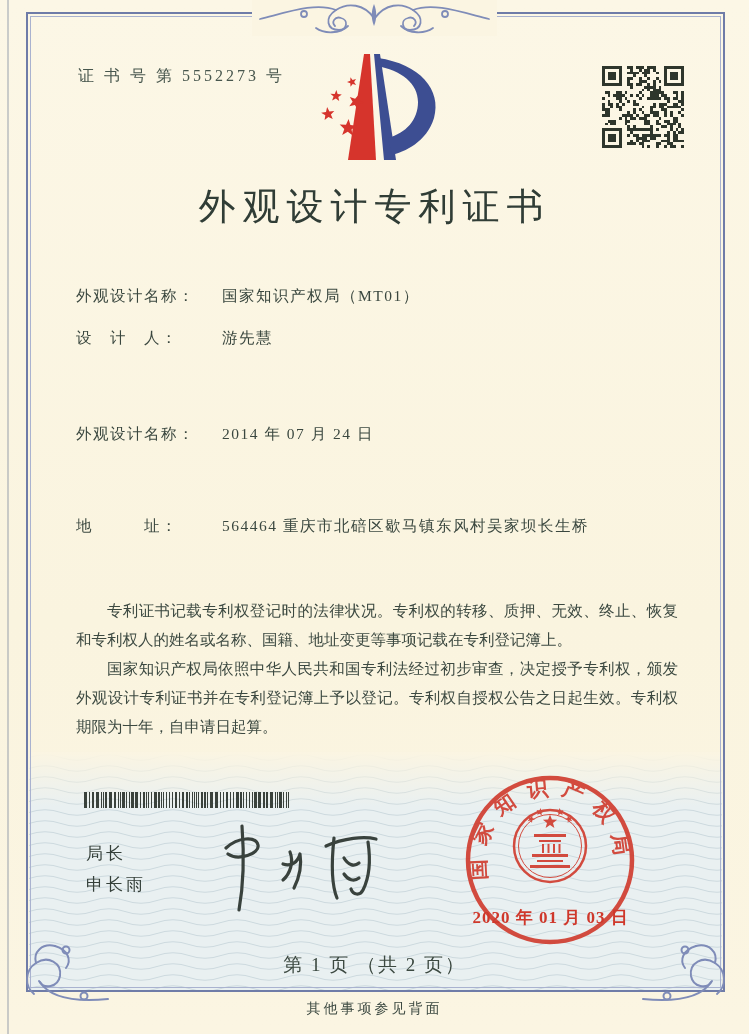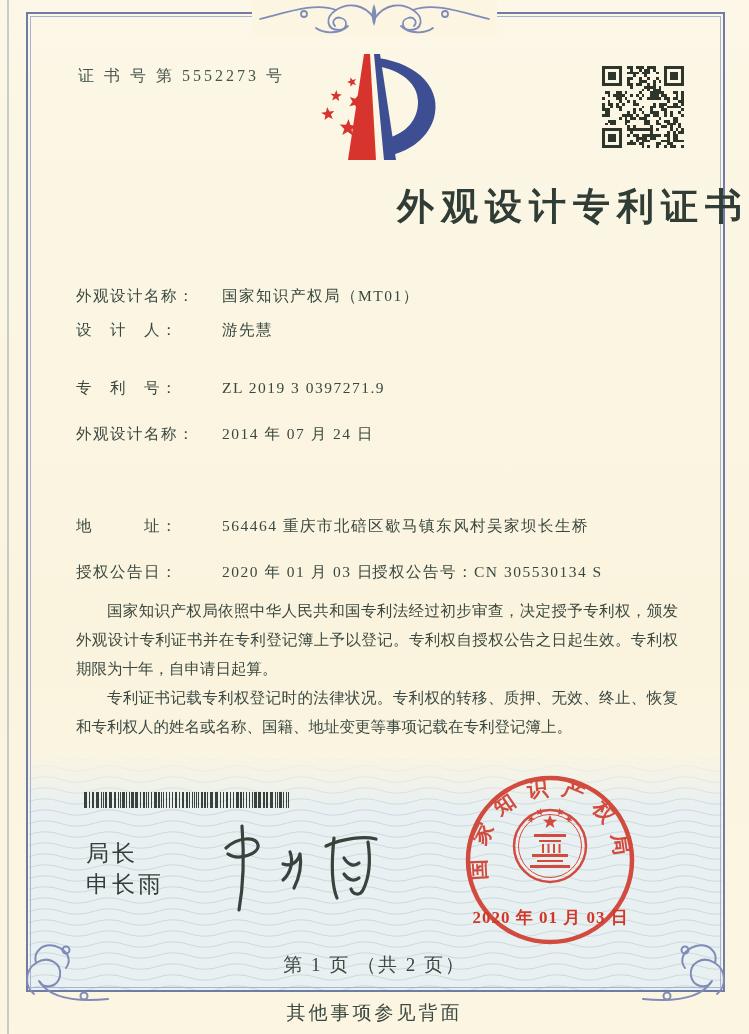--- a/index.html
+++ b/index.html
@@ -23,42 +23,42 @@
   .frame-inner { position:absolute; inset:2px; border:1px solid #a9b2cf; }
   .ornament-top { position:absolute; left:252px; top:0; z-index:2; }
   .corner-flourish { position:absolute; z-index:2; }
   .fl-left { left:20px; top:940px; }
   .fl-right { right:18px; top:940px; transform:scaleX(-1); }
   .content { position:absolute; inset:0; z-index:3; }
   .cert-no { position:absolute; left:78px; top:66px; font-size:16px;
     letter-spacing:3px; color:#47564d; }
   .logo { position:absolute; left:300px; top:50px; }
   .qr { position:absolute; left:602px; top:66px; width:82px; height:82px; }
-  .title { position:absolute; left:0; right:0; top:182px; text-align:right;
-    font-size:37px; font-weight:bold; letter-spacing:7px; color:#303d36; }
+  .title { position:absolute; left:0; right:0; top:182px; text-align:center;
+    font-size:37px; font-weight:normal; letter-spacing:7px; color:#303d36; }
   .row { position:absolute; left:76px; width:610px; font-size:15.5px;
     letter-spacing:1.5px; white-space:nowrap; color:#3a473f; }
   .row .lbl { display:inline-block; min-width:146px; }
   .grant-no-group { position:absolute; left:296px; top:0; }
   .paras { position:absolute; left:76px; top:596px; width:602px;
     font-size:15.5px; line-height:29px; text-align:justify; color:#3c4941; }
   .paras p { text-indent:2em; }
   .barcode { position:absolute; left:84px; top:792px; }
-  .sign-block { position:absolute; left:86px; top:838px; font-size:23px;
+  .sign-block { position:absolute; left:86px; top:838px; font-size:17px;
     line-height:31px; letter-spacing:3px; color:#343f39;
     font-family:"Liberation Sans","DejaVu Sans",sans-serif; }
   .signature { position:absolute; left:198px; top:818px; }
   .seal { position:absolute; left:458px; top:770px; width:185px; height:185px; z-index:4; }
   .seal-date { position:absolute; left:458px; top:906px; width:185px; z-index:5;
     text-align:center; font-size:17px; font-weight:bold; color:#cf382b;
     letter-spacing:1px; }
   .page-footer { position:absolute; left:0; right:0; top:952px; text-align:center;
     font-size:19px; letter-spacing:2px; color:#3c4941; }
   .back-note { position:absolute; left:0; right:0; top:1000px; text-align:center;
-    font-size:19px; letter-spacing:3px; color:#3c4941; }
+    font-size:14px; letter-spacing:3px; color:#3c4941; }
 </style>
 </head>
 <body>
 
 <div class="page">
 
   <svg class="wave-band" width="693" height="238">
     <defs>
       <pattern id="waves" width="64" height="11" patternUnits="userSpaceOnUse">
         <path d="M0 5.5 Q16 0 32 5.5 T64 5.5" stroke="#ccd9de" stroke-width="1" fill="none"></path>
@@ -414,42 +414,33 @@
           <path d="M0 22h7v7h-7zM1 23v5h5v-5z" fill-rule="evenodd"></path>
           <rect x="2" y="24" width="3" height="3"></rect>
         </g>
     </svg>
 
     <div class="title">外观设计专利证书</div>
 
     <div class="row" style="top:286px">
       <span class="lbl">外观设计名称：</span><span>国家知识产权局（MT01）</span>
     </div>
-    <div class="row" style="top:320px">
+    <div class="row" style="top:328px">
       <span class="lbl">设　计　人：</span><span>游先慧</span>
-    </div>
-    <div class="row" style="top:378px">
-      <span class="lbl">专　利　号：</span><span>ZL 2019 3 0397271.9</span>
     </div>
     <div class="row" style="top:424px">
       <span class="lbl">外观设计名称：</span><span>2014 年 07 月 24 日</span>
     </div>
     <div class="row" style="top:516px">
       <span class="lbl">地　　　址：</span><span>564464 重庆市北碚区歇马镇东风村吴家坝长生桥</span>
     </div>
-    <div class="row" style="top:562px">
-      <span class="lbl">授权公告日：</span><span>2020 年 01 月 03 日</span>
-      <span class="grant-no-group">
-        <span>授权公告号：</span><span>CN 305530134 S</span>
-      </span>
-    </div>
 
     <div class="paras">
+      <p>专利证书记载专利权登记时的法律状况。专利权的转移、质押、无效、终止、恢复和专利权人的姓名或名称、国籍、地址变更等事项记载在专利登记簿上。</p>
       <p>国家知识产权局依照中华人民共和国专利法经过初步审查，决定授予专利权，颁发外观设计专利证书并在专利登记簿上予以登记。专利权自授权公告之日起生效。专利权期限为十年，自申请日起算。</p>
-      <p>专利证书记载专利权登记时的法律状况。专利权的转移、质押、无效、终止、恢复和专利权人的姓名或名称、国籍、地址变更等事项记载在专利登记簿上。</p>
     </div>
 
     <svg class="barcode" width="210" height="16">
       <g id="barcodeBars" fill="#3a423c">
           <rect x="0" y="0" width="3" height="16"></rect>
           <rect x="5" y="0" width="1" height="16"></rect>
           <rect x="8" y="0" width="2" height="16"></rect>
           <rect x="12" y="0" width="3" height="16"></rect>
           <rect x="17" y="0" width="1" height="16"></rect>
           <rect x="19" y="0" width="1" height="16"></rect>

